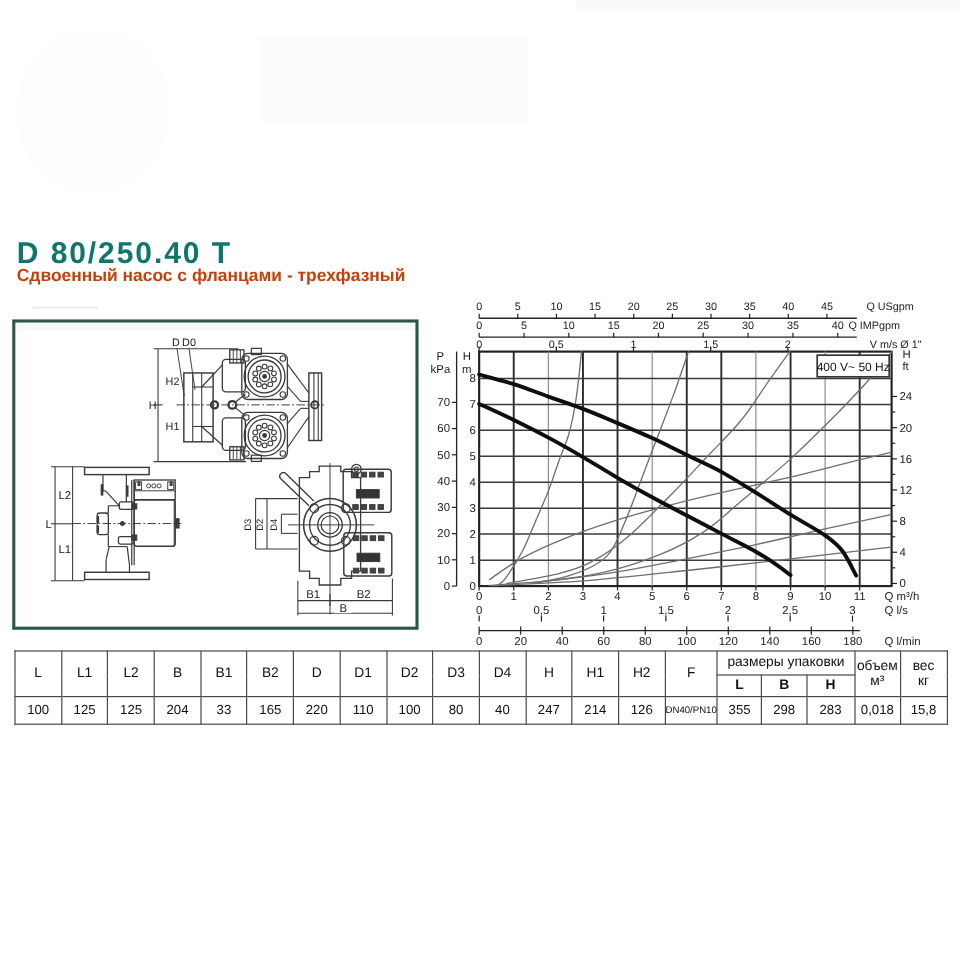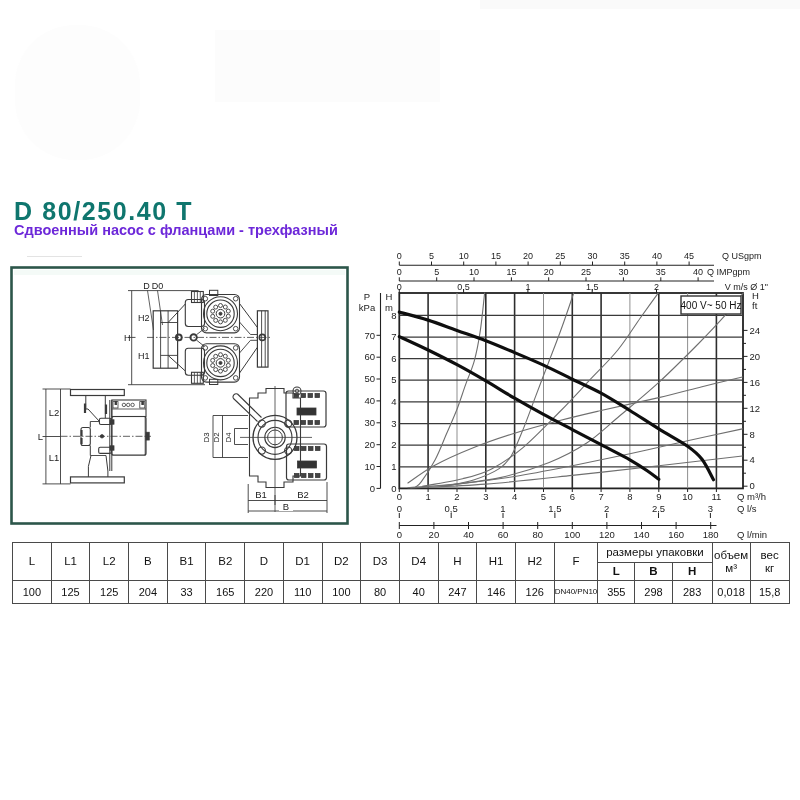--- a/index.html
+++ b/index.html
@@ -1,18 +1,18 @@
 <!DOCTYPE html>
 <html><head><meta charset="utf-8">
 <style>
 html,body{margin:0;padding:0;background:#fff;width:800px;height:800px;overflow:hidden;}
 body{font-family:"Liberation Sans",sans-serif;position:relative;}
 .abs{position:absolute;}
 h1{font-size:25px;font-weight:bold;color:#0f766e;margin:0;letter-spacing:1.6px;}
-.sub{font-size:14.5px;font-weight:bold;color:#6d28d9;}
+.sub{font-size:14.5px;font-weight:bold;color:#c2410c;}
 table.dims{border-collapse:collapse;table-layout:fixed;}
 table.dims td{border:1px solid #4a4a4a;text-align:center;vertical-align:middle;
  font-size:11px;color:#111;padding:0;height:22px;line-height:1.1;}
 table.dims tr.r1 td{height:19px;}
 table.dims tr.r2 td{height:17px;}
 table.dims td.hd{font-size:11.5px;}
 table.dims td.f{font-size:8px;font-stretch:condensed;}
 </style></head>
 <body>
 
@@ -539,21 +539,21 @@
           <td>125</td>
           <td>204</td>
           <td>33</td>
           <td>165</td>
           <td>220</td>
           <td>110</td>
           <td>100</td>
           <td>80</td>
           <td>40</td>
           <td>247</td>
-          <td>146</td>
+          <td>214</td>
           <td>126</td>
           <td class="f">DN40/PN10</td>
           <td>355</td>
           <td>298</td>
           <td>283</td>
           <td>0,018</td>
           <td>15,8</td>
         </tr>
       </tbody>
     </table>

